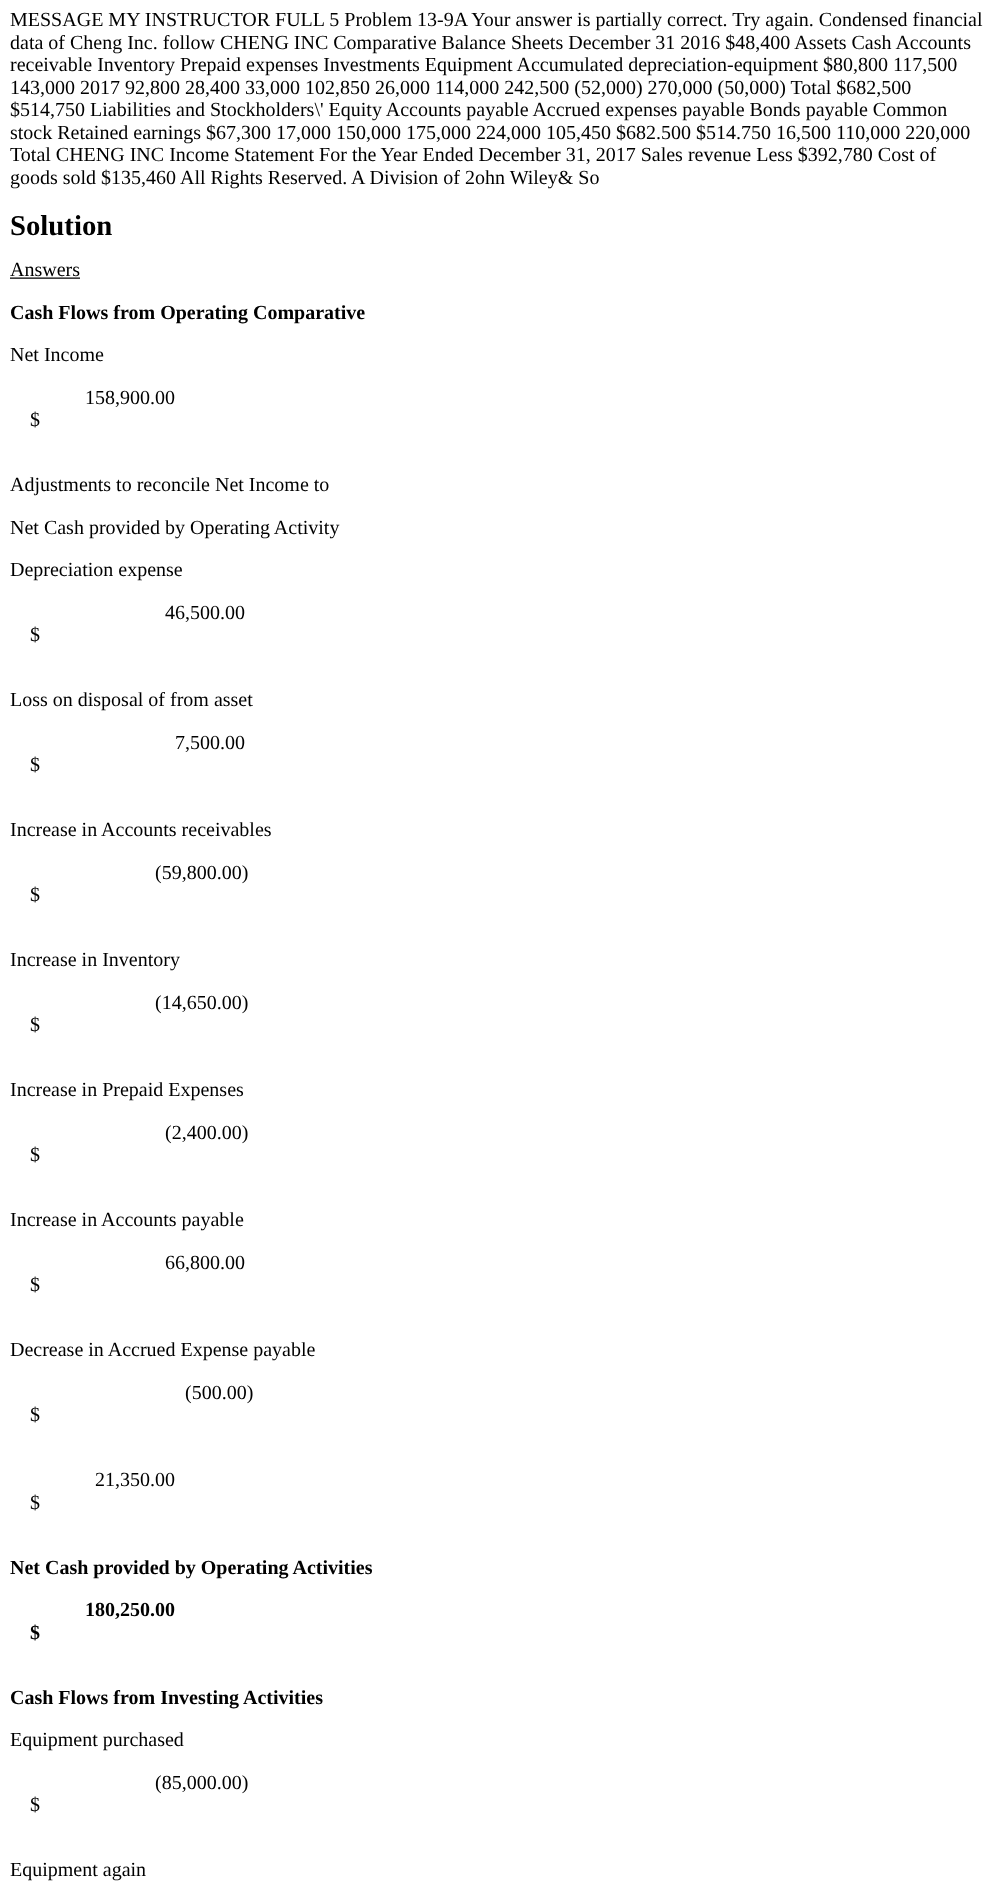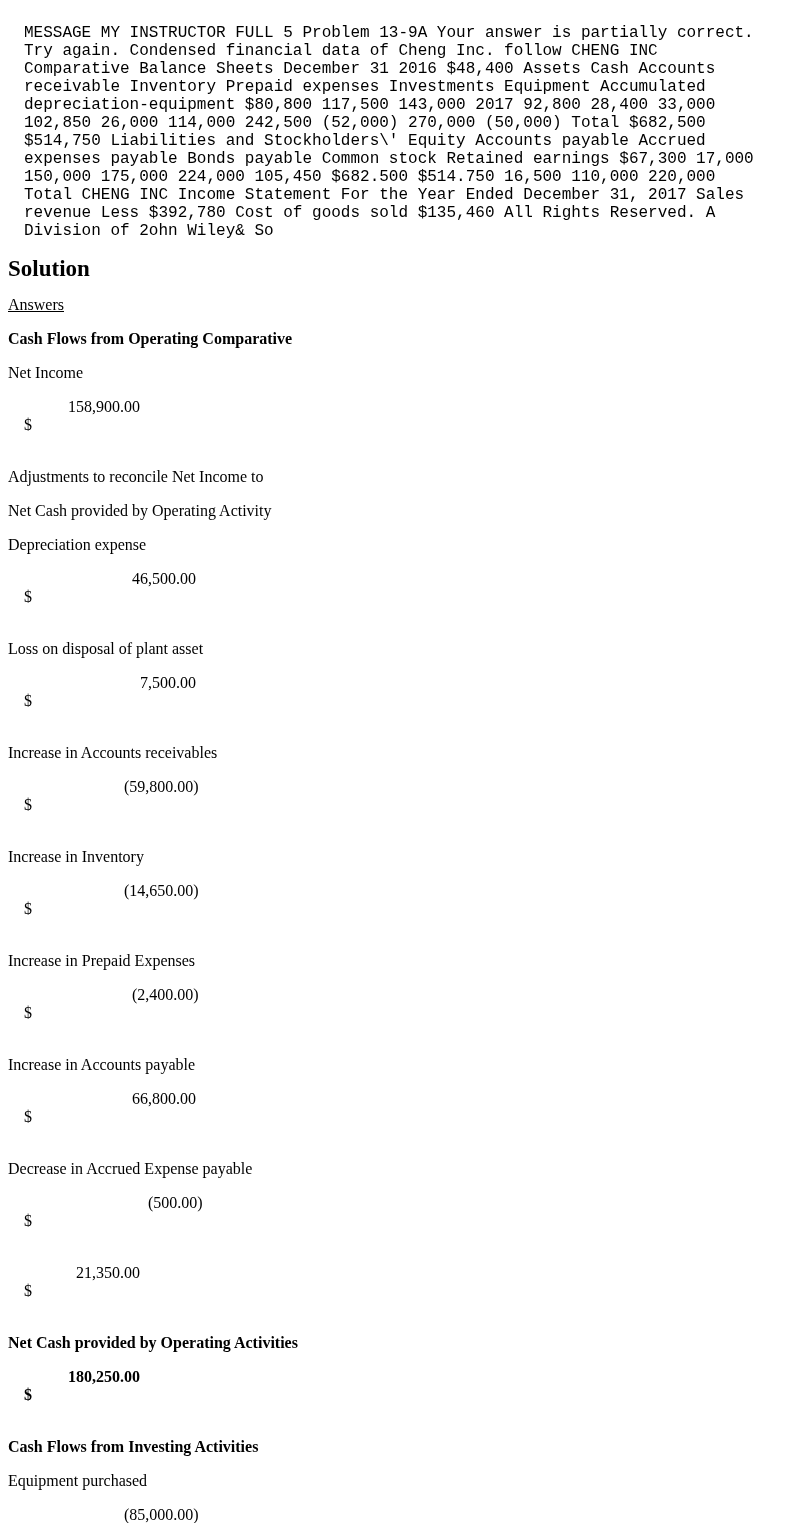--- a/index.html
+++ b/index.html
@@ -4,21 +4,21 @@
   <style>
     html, body { margin: 0; padding: 0; background: #ffffff; }
     body {
       width: 794px;
       font-family: "Liberation Serif", serif;
       font-size: 16px;
       line-height: 18px;
       color: #000000;
     }
     .wrap { padding: 8px 8px 0 8px; }
-    .intro { margin: 16px; line-height: 18px; font-family: Liberation Mono, monospace; }
+    .intro { margin: 0; line-height: 18px; }
     h3.solution-title {
       font-size: 23px;
       font-weight: bold;
       margin: 18px 0 0 0;
       line-height: 22px;
     }
     .line { margin: 16px 0 0 0; line-height: 18px; white-space: pre; }
     .line.first { margin-top: 16px; text-decoration: underline; }
     .bold { font-weight: bold; }
     .amt { position: relative; }
@@ -44,21 +44,21 @@
   </div>
 
   <div class="line">Adjustments to reconcile Net Income to</div>
   <div class="line">Net Cash provided by Operating Activity</div>
 
   <div class="line">Depreciation expense</div>
   <div class="line amt">
     <span class="dollar">$</span><span class="val" style="left:124px">46,500.00</span>
   </div>
 
-  <div class="line">Loss on disposal of plant asset</div>
+  <div class="line">Loss on disposal of from asset</div>
   <div class="line amt">
     <span class="dollar">$</span><span class="val" style="left:132px">7,500.00</span>
   </div>
 
   <div class="line">Increase in Accounts receivables</div>
   <div class="line amt">
     <span class="dollar">$</span><span class="val" style="left:116px">(59,800.00)</span>
   </div>
 
   <div class="line">Increase in Inventory</div>

